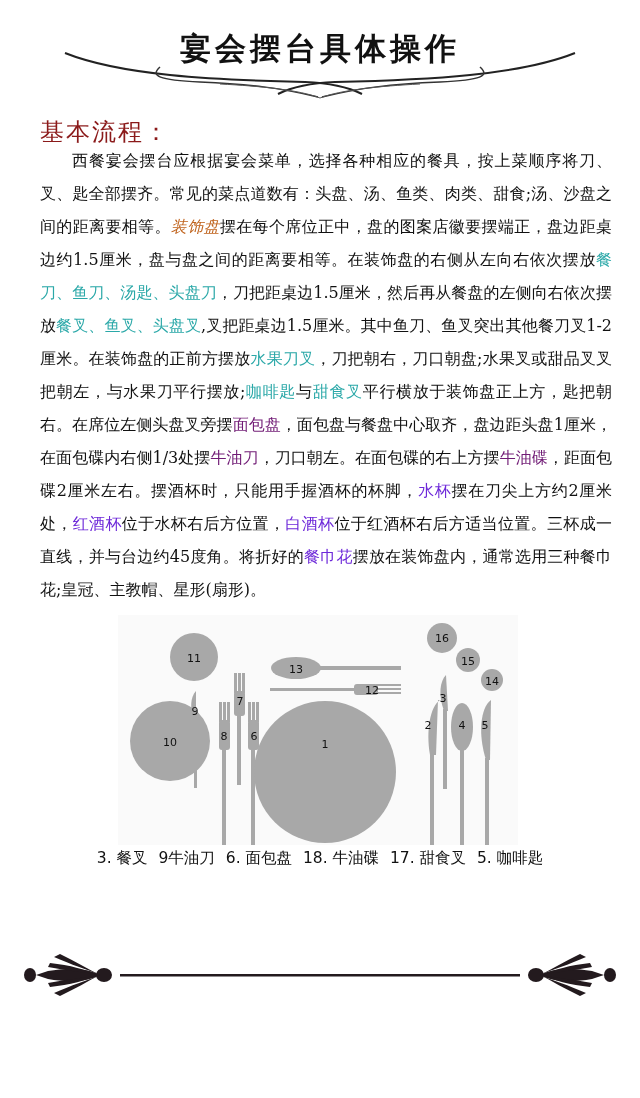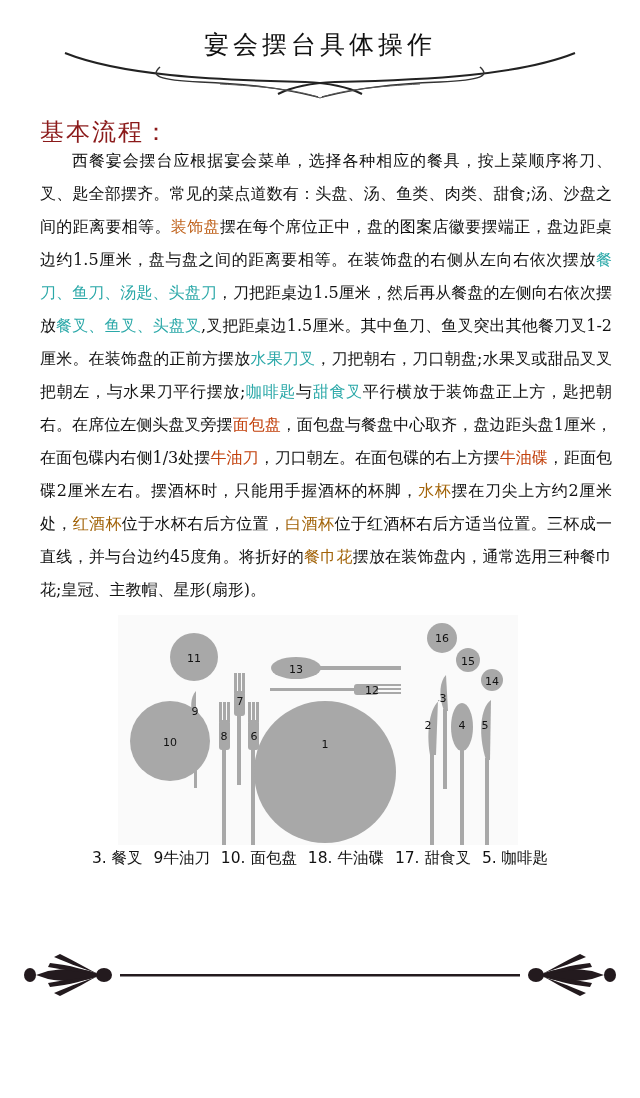--- a/index.html
+++ b/index.html
@@ -1,30 +1,30 @@
 <!DOCTYPE html>
 <html><head>
 <meta charset="utf-8">
 <style>
   html, body { margin:0; padding:0; background:#ffffff; }
   body { width:640px; height:1098px; position:relative; overflow:hidden;
          font-family:"DejaVu Serif", "Liberation Serif", serif; color:#111; }
   .title-wrap { position:absolute; left:0; top:0; width:640px; height:110px; }
   .title { position:absolute; left:0; width:640px; top:28px; text-align:center;
-           font-size:25px; font-weight:normal; letter-spacing:4px; color:#111; }
+           font-size:31px; font-weight:bold; letter-spacing:4px; color:#111; }
   .title-deco { position:absolute; left:60px; top:50px; }
   .section-head { position:absolute; left:40px; top:116px; font-size:24px; color:#8b1a1a;
                   letter-spacing:2px; }
   .body-text { position:absolute; left:40px; top:144px; width:572px; font-size:16px;
                line-height:33px; text-align:justify; color:#111; }
   .body-text p { margin:0; text-indent:2em; }
-  .c-orange { color:#c0641e; }
+  .c-orange { color:#c0641e;font-style:italic; }
   .c-teal { color:#2aa8a8; }
-  .c-blue { color:#c2410c; }
-  .c-purple { color:#a16207; }
+  .c-blue { color:#701a75; }
+  .c-purple { color:#6d28d9; }
   .diagram { position:absolute; left:118px; top:615px; width:400px; height:230px; }
   .legend { position:absolute; left:60px; top:843px; width:520px; font-size:15.5px;
             line-height:31px; text-align:center; color:#111;
             font-family:"DejaVu Sans", "Liberation Sans", sans-serif; }
   .legend span { margin:0 3px; }
   .divider { position:absolute; left:20px; top:945px; }
 </style>
 </head>
 <body>
 
@@ -126,21 +126,21 @@
     <text x="374" y="70">14</text>
     <text x="350" y="50">15</text>
     <text x="324" y="27">16</text>
   </g>
 </svg>
 
 <div class="legend">
   <div>
     <span>3. 餐叉</span>
     <span>9牛油刀</span>
-    <span>10. 面包盘</span>
+    <span>6. 面包盘</span>
     <span>18. 牛油碟</span>
     <span>17. 甜食叉</span>
     <span>5. 咖啡匙</span>
   </div>
 </div>
 
 <svg class="divider" width="600" height="60" viewBox="0 0 600 60">
   <g fill="#231a1e">
     <rect x="100" y="29" width="400" height="2.5"></rect>
     <ellipse cx="10" cy="30" rx="6" ry="7"></ellipse>

